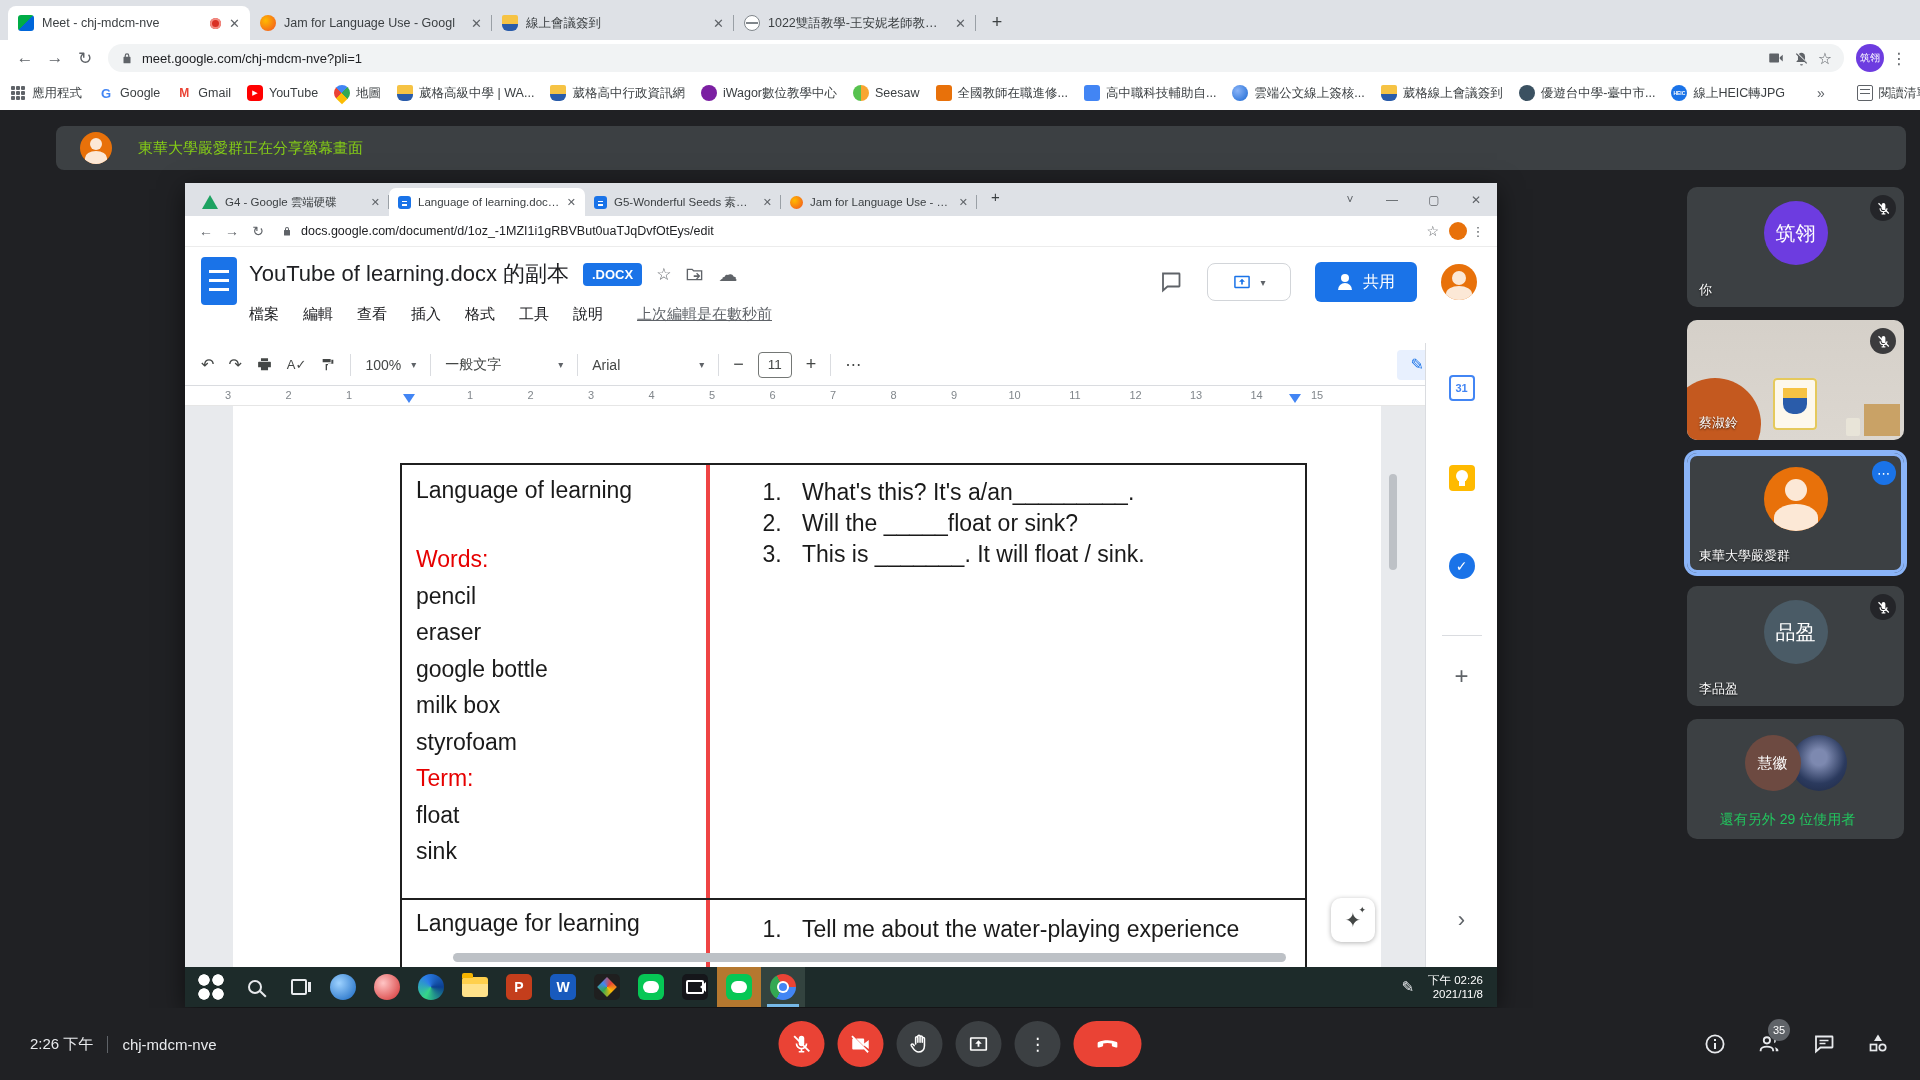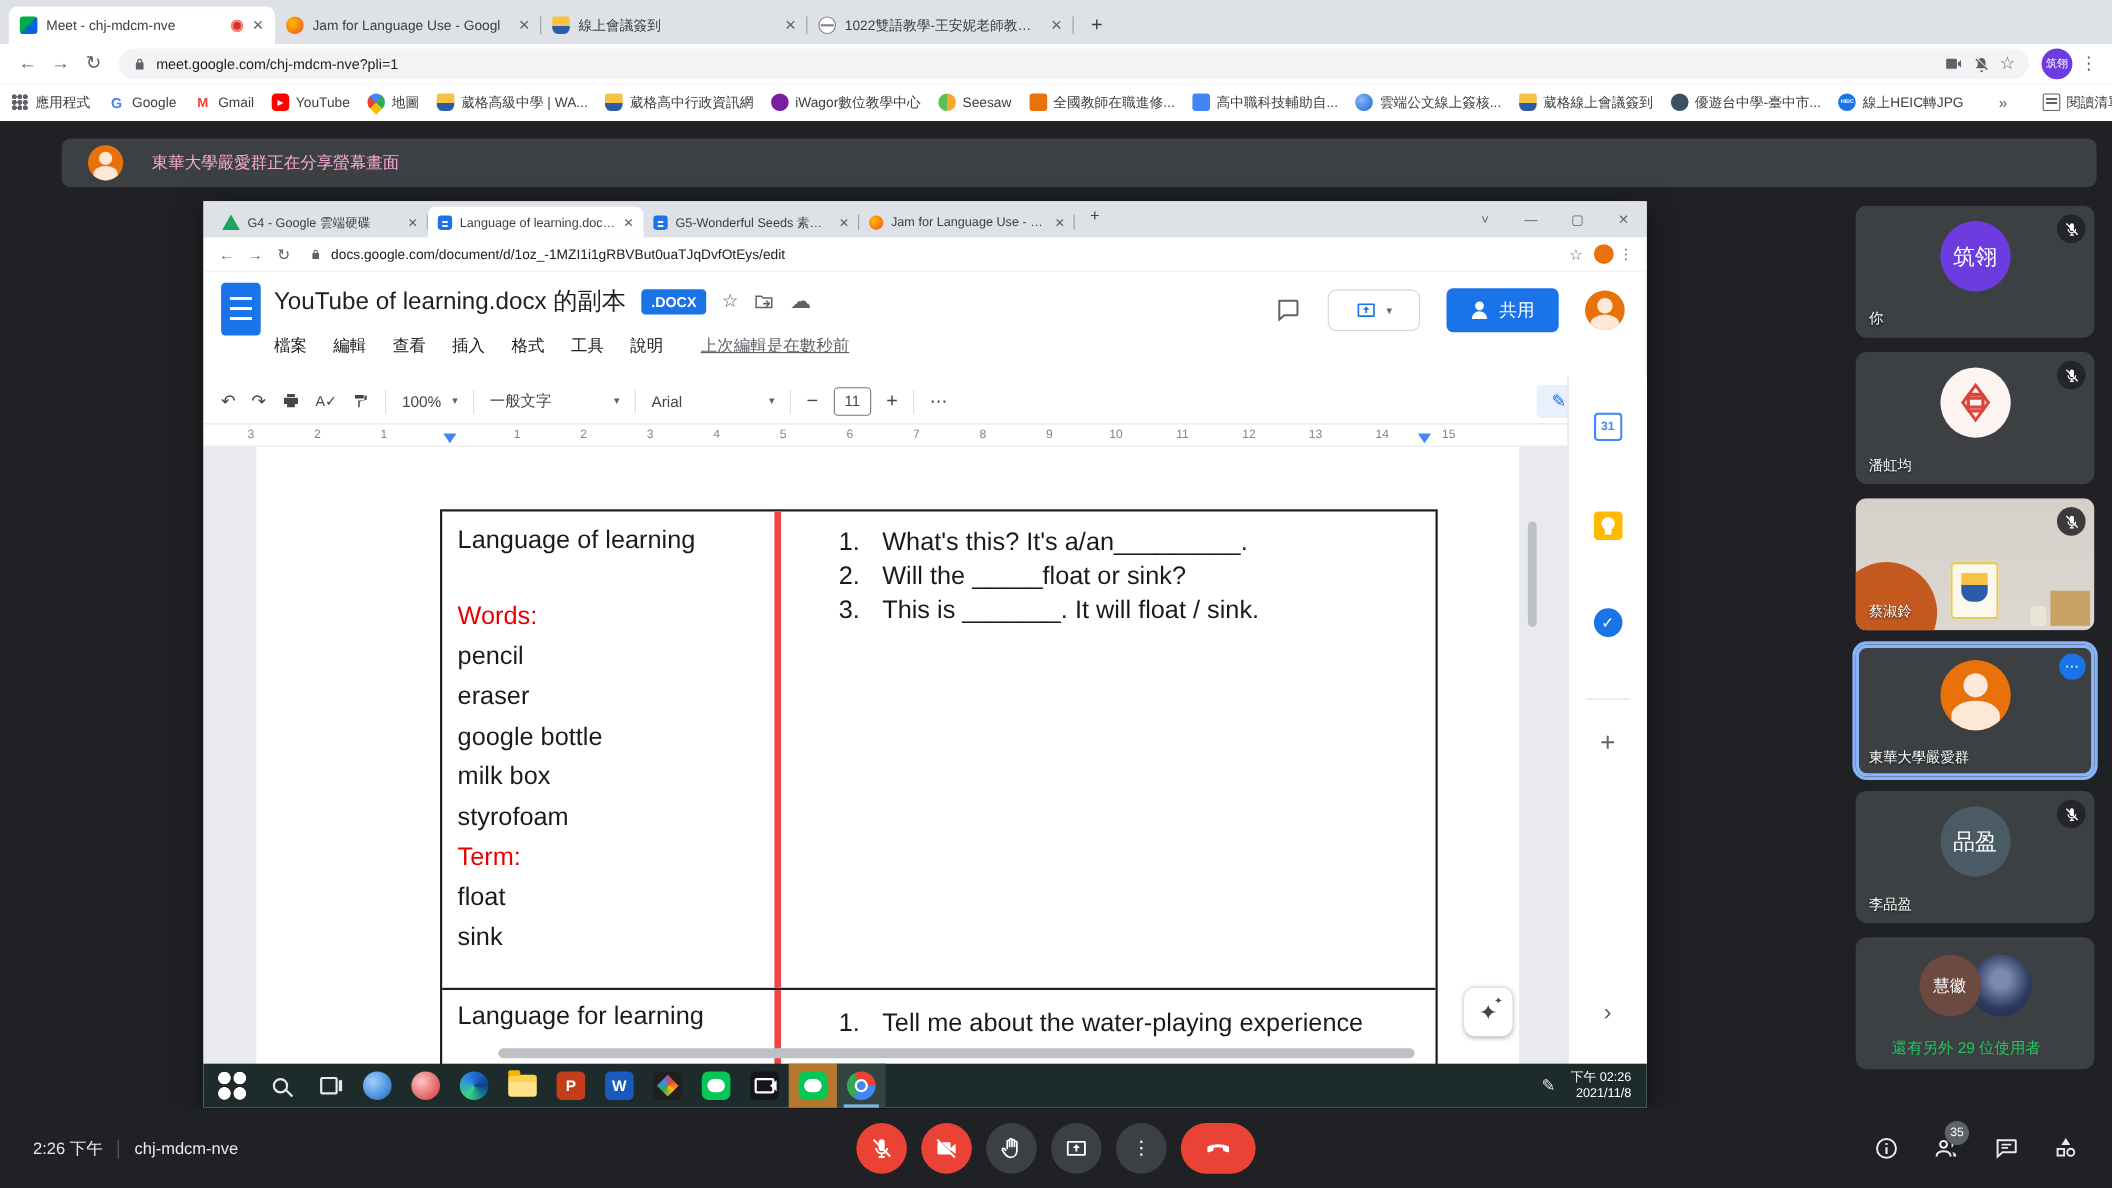--- a/index.html
+++ b/index.html
@@ -78,21 +78,21 @@
   .fav-readlist { background:#fff; border:1.5px solid #5f6368; border-radius:2px; }
   .fav-readlist::after { content:""; position:absolute; left:2px; right:2px; top:3px; height:8px;
                          background:repeating-linear-gradient(#5f6368 0 1.5px,transparent 1.5px 4px); }
 
   
   .banner { position:absolute; left:56px; right:14px; top:126px; height:44px; background:#3c4043;
             border-radius:8px; display:flex; align-items:center; padding:0 24px; gap:26px; }
   .banner-avatar { width:32px; height:32px; border-radius:50%; background:#e8710a; position:relative; overflow:hidden; }
   .banner-avatar::before { content:""; position:absolute; left:10px; top:6px; width:12px; height:12px; border-radius:50%; background:#fce8d6; }
   .banner-avatar::after { content:""; position:absolute; left:5px; top:19px; width:22px; height:14px; border-radius:50% 50% 0 0; background:#fce8d6; }
-  .banner-text { color:#f9a8d4; font-size:15px; }
+  .banner-text { color:#84cc16; font-size:15px; }
 
   
   .shared { position:absolute; left:185px; top:183px; width:1312px; height:824px; background:#fff;
             box-shadow:0 6px 24px rgba(0,0,0,.55); }
   .in-tabstrip { height:33px; background:#dee1e6; display:flex; align-items:flex-end; padding-left:8px; }
   .itab { width:196px; height:28px; display:flex; align-items:center; gap:7px; padding:0 9px;
           border-radius:7px 7px 0 0; font-size:11.5px; color:#3c4043; position:relative; }
   .itab.active { background:#fff; }
   .itab:not(.active)::after { content:""; position:absolute; right:0; top:7px; width:1px; height:14px; background:#9aa0a6; }
   .itab .t-title { flex:1; white-space:nowrap; overflow:hidden; text-overflow:ellipsis; }
@@ -150,21 +150,21 @@
                    border-top:9px solid #4285f4; transform:translateX(-50%); }
 
   
   .doc-area { position:relative; height:562px; background:#e8eaed; overflow:hidden; }
   .page { position:absolute; left:48px; top:0; width:1148px; height:600px; background:#fff; }
   .dtable { position:absolute; left:167px; top:57px; width:907px; border:2px solid #1f1f1f;
             font-size:23px; color:#1a1a1a; }
   .trow { display:flex; }
   .trow1 { min-height:433px; }
   .trow2 { border-top:2px solid #1f1f1f; min-height:82px; }
-  .cell-l { width:308px; border-right:6px solid #ef4444; padding:8px 14px; }
+  .cell-l { width:308px; border-right:4px solid #ef4444; padding:8px 14px; }
   .cell-r { flex:1; padding:8px 10px 8px 0; }
   .cell-title { line-height:34px; margin-bottom:34px; }
   .wline { line-height:36.5px; }
   .wline.red { color:#e60000; }
   .qlist { list-style:decimal; margin:4px 0 0 0; padding-left:78px; line-height:31px; }
   .qlist li { padding-left:14px; }
   .trow2 .cell-l, .trow2 .cell-r { padding-top:10px; }
   .v-scroll { position:absolute; left:1203px; top:0; width:10px; height:100%; }
   .v-thumb { position:absolute; left:1px; top:68px; width:8px; height:96px; border-radius:4px; background:#bdc1c6; }
   .h-scroll { position:absolute; left:268px; bottom:6px; width:833px; height:9px; border-radius:5px; background:#bdc1c6; }
@@ -741,33 +741,20 @@
   <div class="tile">
     <div class="tile-avatar avatar-you">筑翎</div>
     <div class="mic-badge">
       <svg class="ic" width="15" height="15" style="color:#fff">
           <use href="#i-mic-off"></use>
         </svg>
     </div>
     <div class="tile-name">你</div>
   </div>
 
-  <div class="tile">
-    <div class="tile-avatar avatar-pan">
-      <svg class="ic" width="40" height="40">
-          <use href="#i-emblem"></use>
-        </svg>
-    </div>
-    <div class="mic-badge">
-      <svg class="ic" width="15" height="15" style="color:#fff">
-          <use href="#i-mic-off"></use>
-        </svg>
-    </div>
-    <div class="tile-name">潘虹均</div>
-  </div>
 
   <div class="tile">
     <div class="video-scene">
       <div class="vs-person"></div>
       <div class="vs-crest"></div>
       <div class="vs-jar"></div>
       <div class="vs-box"></div>
     </div>
     <div class="mic-badge">
       <svg class="ic" width="15" height="15" style="color:#fff">

